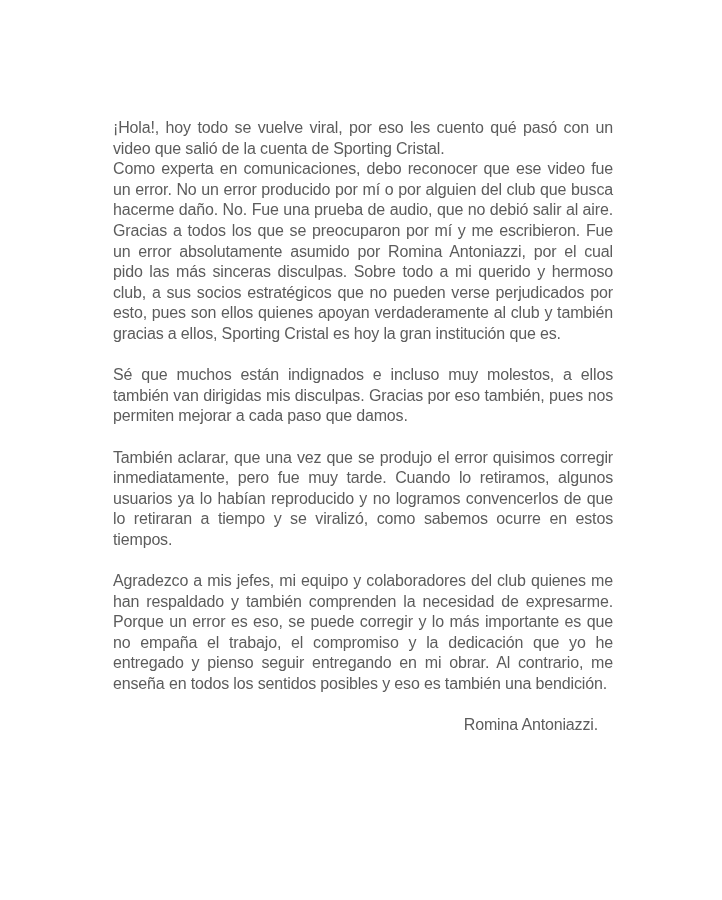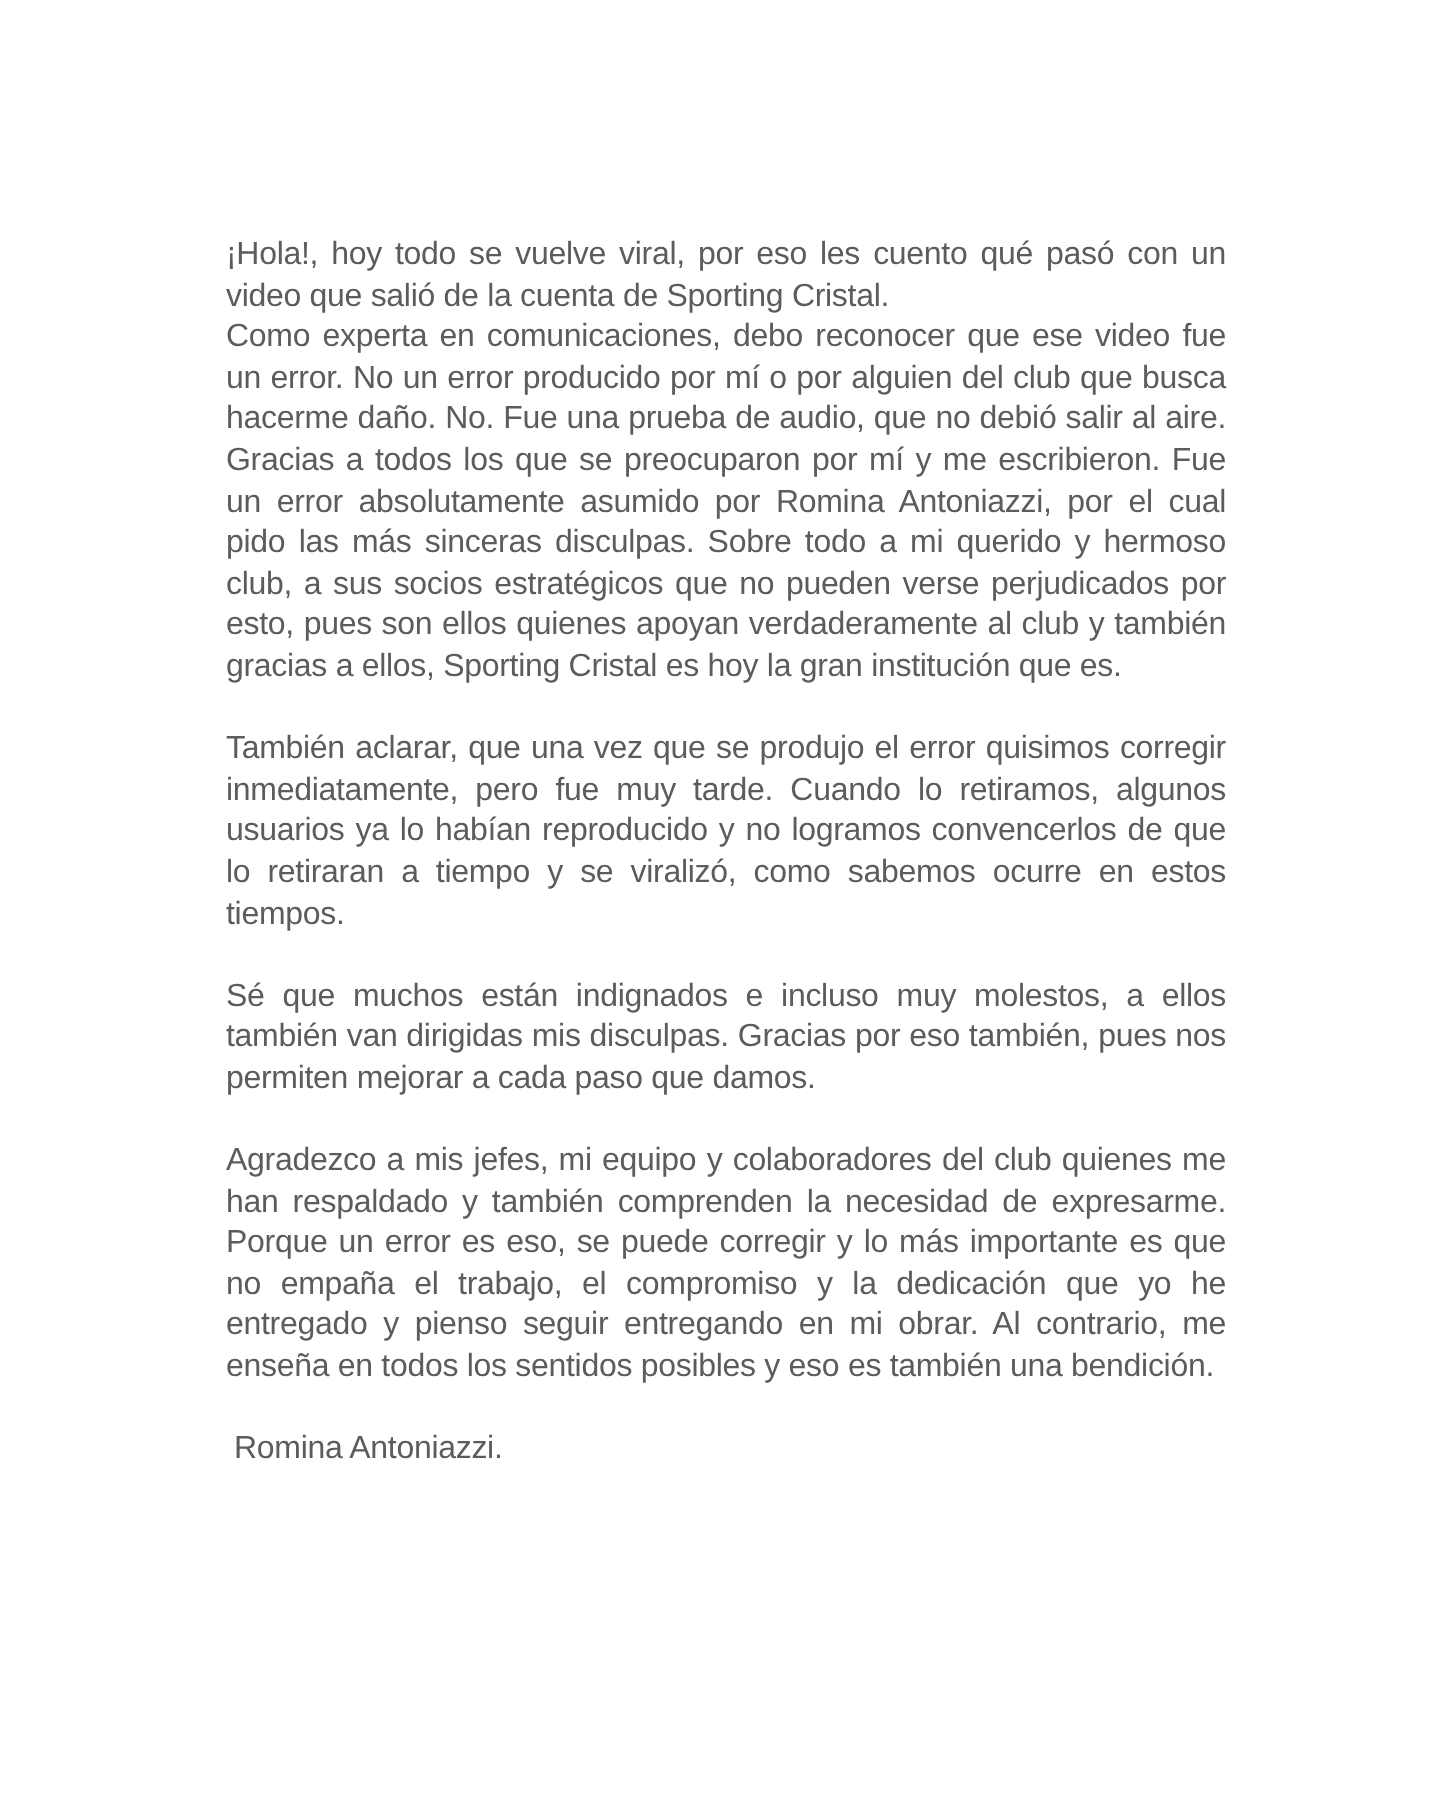--- a/index.html
+++ b/index.html
@@ -26,28 +26,29 @@
     }
     .para {
       margin: 0 0 20.6px 0;
       text-align: justify;
       text-align-last: left;
     }
     .line {
       display: block;
     }
     .signature {
-      margin: 4px;
+      margin: 15px;
+      text-align: right;
     }
   </style>
 </head>
 <body>
 
 <div class="letter">
   <div class="para">
     <span class="line">¡Hola!, hoy todo se vuelve viral, por eso les cuento qué pasó con un video que salió de la cuenta de Sporting Cristal.</span>
     <span class="line">Como experta en comunicaciones, debo reconocer que ese video fue un error. No un error producido por mí o por alguien del club que busca hacerme daño. No. Fue una prueba de audio, que no debió salir al aire. Gracias a todos los que se preocuparon por mí y me escribieron. Fue un error absolutamente asumido por Romina Antoniazzi, por el cual pido las más sinceras disculpas. Sobre todo a mi querido y hermoso club, a sus socios estratégicos que no pueden verse perjudicados por esto, pues son ellos quienes apoyan verdaderamente al club y también gracias a ellos, Sporting Cristal es hoy la gran institución que es.</span>
   </div>
+  <p class="para">Sé que muchos están indignados e incluso muy molestos, a ellos también van dirigidas mis disculpas. Gracias por eso también, pues nos permiten mejorar a cada paso que damos.</p>
   <p class="para">También aclarar, que una vez que se produjo el error quisimos corregir inmediatamente, pero fue muy tarde. Cuando lo retiramos, algunos usuarios ya lo habían reproducido y no logramos convencerlos de que lo retiraran a tiempo y se viralizó, como sabemos ocurre en estos tiempos.</p>
-  <p class="para">Sé que muchos están indignados e incluso muy molestos, a ellos también van dirigidas mis disculpas. Gracias por eso también, pues nos permiten mejorar a cada paso que damos.</p>
   <p class="para">Agradezco a mis jefes, mi equipo y colaboradores del club quienes me han respaldado y también comprenden la necesidad de expresarme. Porque un error es eso, se puede corregir y lo más importante es que no empaña el trabajo, el compromiso y la dedicación que yo he entregado y pienso seguir entregando en mi obrar. Al contrario, me enseña en todos los sentidos posibles y eso es también una bendición.</p>
   <p class="signature">Romina Antoniazzi.</p>
 </div>
 
 </body></html>

